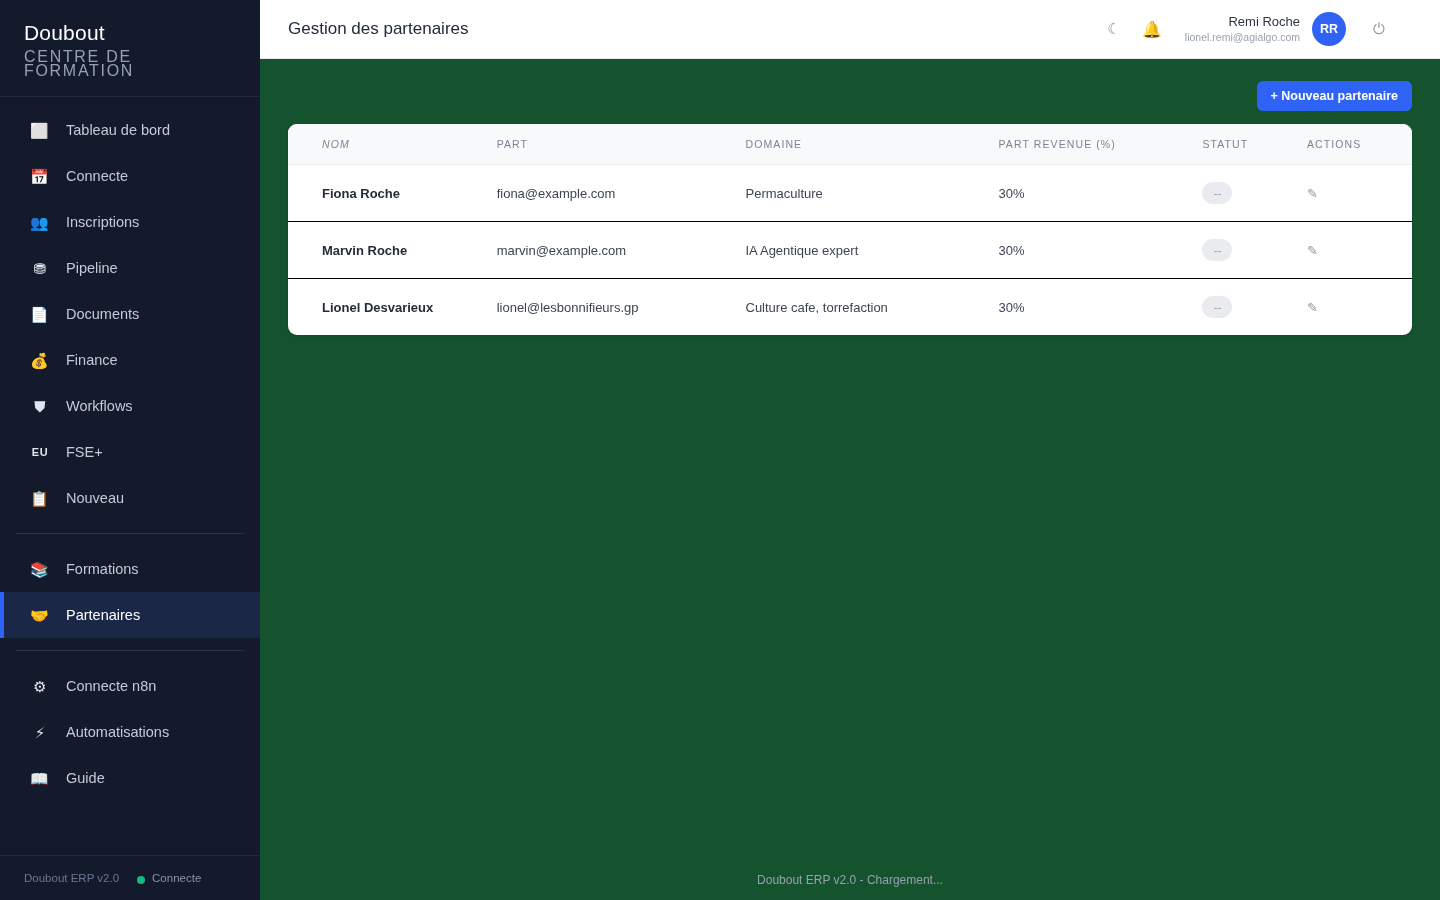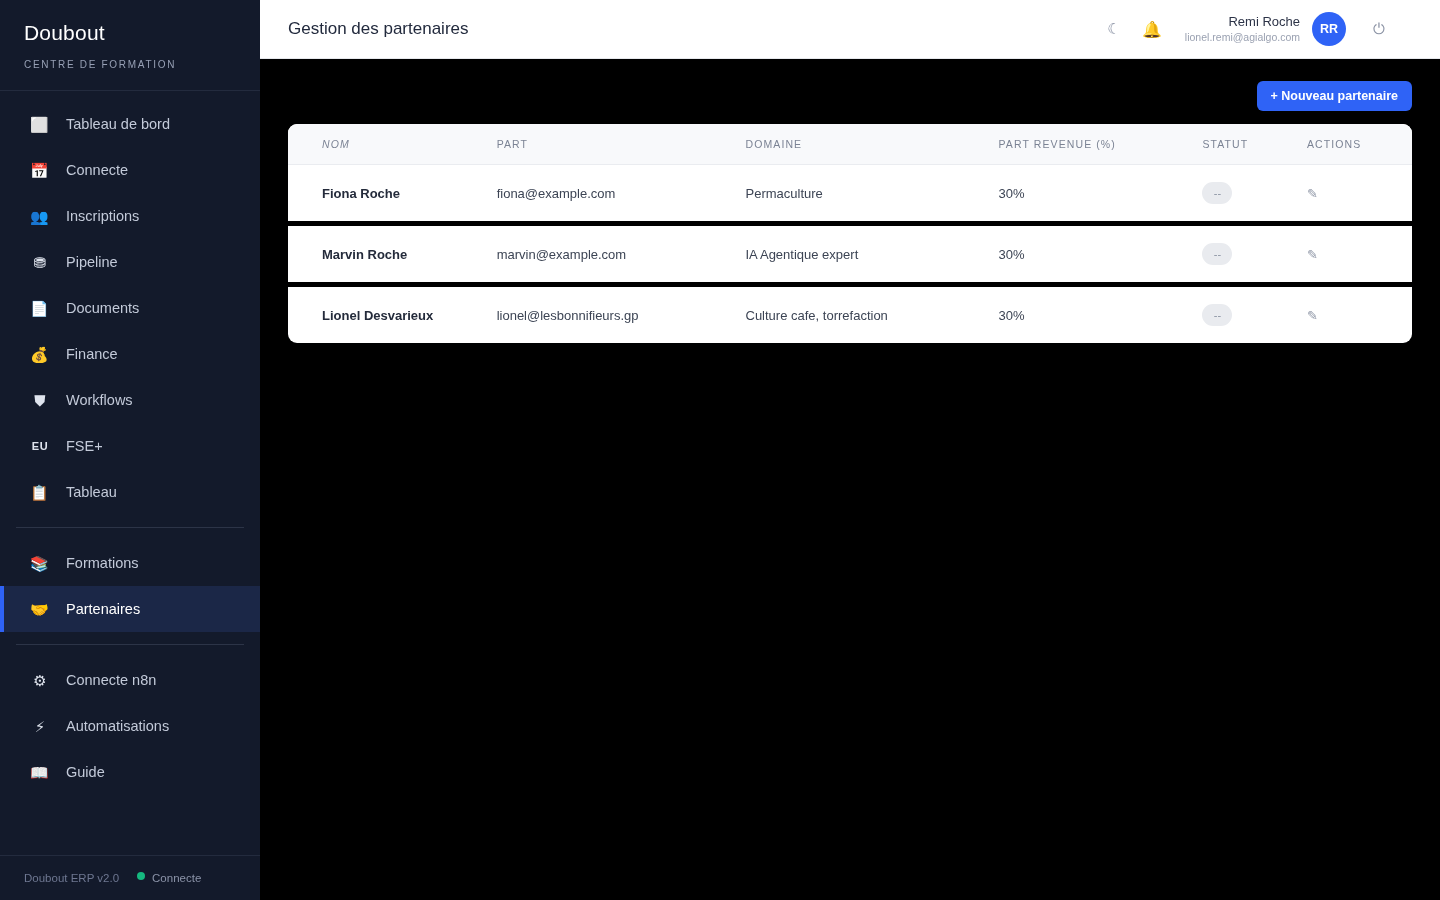--- a/index.html
+++ b/index.html
@@ -25,23 +25,23 @@
   }
   .brand-title {
     color: #ffffff;
     font-size: 21px;
     font-weight: normal;
     letter-spacing: .2px;
     line-height: 26px;
   }
   .brand-sub {
     color: #97a0b5;
-    font-size: 10px;
+    font-size: 16px;
     letter-spacing: 1.7px;
-    margin-top: 12px;
+    margin-top: 4px;
     line-height: 14px;
   }
   .nav { padding-top: 10px; flex: 1 1 auto; overflow: hidden; }
   .nav-item {
     display: flex; align-items: center;
     height: 46px;
     padding: 0 24px;
     color: #c3cad9;
     font-size: 14.5px;
     border-left: 4px solid transparent;
@@ -60,33 +60,33 @@
     border-left: 4px solid #2f63f6;
     color: #ffffff;
   }
   .nav-sep {
     height: 1px; background: #2c3447;
     margin: 12px 16px 12px 16px;
   }
   .side-foot {
     border-top: 1px solid #232b3e;
     padding: 16px 24px;
-    display: flex; align-items: flex-start;
+    display: flex; align-items: flex-end;
     font-size: 11.5px; color: #6e7791;
     flex: 0 0 auto;
   }
   .side-foot .dot {
     width: 8px; height: 8px; border-radius: 50%;
     background: #15b87f; margin: 0 7px 0 18px;
     display: inline-block;
   }
   .side-foot .conn { color: #8b93a8; }
 
   
-  .main { flex: 1 1 auto; display: flex; flex-direction: column; background: #000000; min-width: 0; }
+  .main { flex: 1 1 auto; display: flex; flex-direction: column; background: #14532d; min-width: 0; }
   .topbar {
     height: 59px; background: #ffffff;
     border-bottom: 1px solid #e6e8ec;
     display: flex; align-items: center;
     padding: 0 42px 0 28px;
     flex: 0 0 59px;
   }
   .page-title {
     font-size: 17px; color: #222a3d;
     font-weight: normal;
@@ -136,21 +136,21 @@
     color: #7b8394;
     font-weight: normal;
     padding: 14px 10px;
     border-bottom: 1px solid #eaecf0;
   }
   thead th:first-child, tbody td:first-child { padding-left: 34px; }
   tbody td {
     padding: 17px 10px;
     font-size: 13px;
     color: #3c4454;
-    border-bottom: 5px solid #000000;
+    border-bottom: 1px solid #000000;
   }
   tbody tr:last-child td { border-bottom: none; }
   td.name { font-weight: bold; color: #242b3b; }
   .col-nom { width: 190px; font-style: italic; }
   .col-email { width: 238px; }
   .col-domaine { width: 242px; }
   .col-part { width: 195px; }
   .col-statut { width: 100px; }
   .col-actions { width: 110px; }
   .badge {
@@ -205,21 +205,21 @@
         <div class="nav-item">
           <span class="ico">⛊</span>
           <span>Workflows</span>
         </div>
         <div class="nav-item">
           <span class="ico txt">EU</span>
           <span>FSE+</span>
         </div>
         <div class="nav-item">
           <span class="ico">📋</span>
-          <span>Tableau</span>
+          <span>Nouveau</span>
         </div>
         <div class="nav-sep"></div>
         <div class="nav-item">
           <span class="ico">📚</span>
           <span>Formations</span>
         </div>
         <div class="nav-item active">
           <span class="ico">🤝</span>
           <span>Partenaires</span>
         </div>
@@ -300,14 +300,15 @@
                 <td>Culture cafe, torrefaction</td>
                 <td>30%</td>
                 <td><span class="badge">--</span></td>
                 <td><span class="act-ico">✎</span></td>
               </tr>
             </tbody>
         </table>
       </div>
     </div>
 
+    <div class="footer">Doubout ERP v2.0 - Chargement...</div>
   </div>
 </div>
 
 </body></html>

